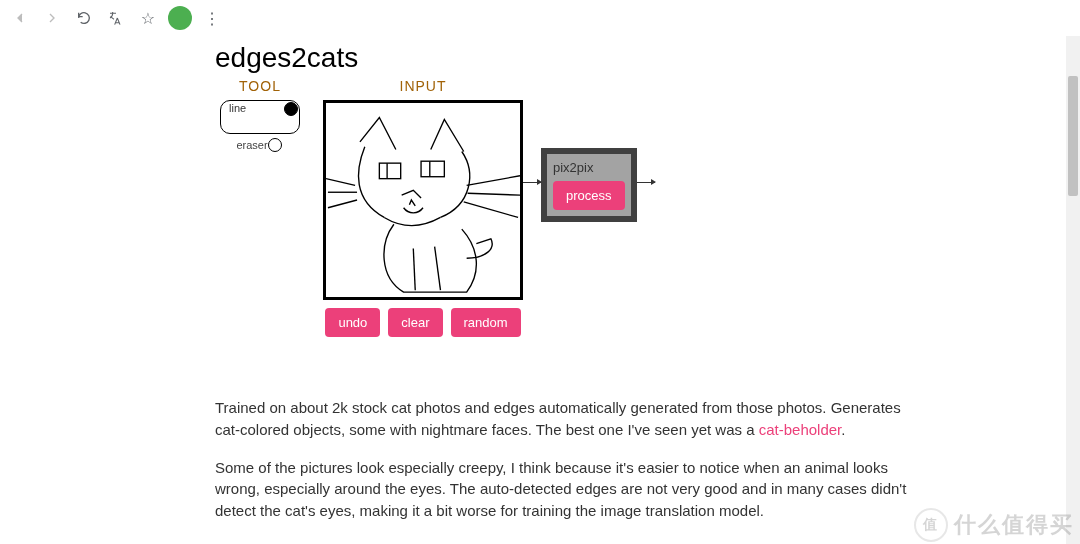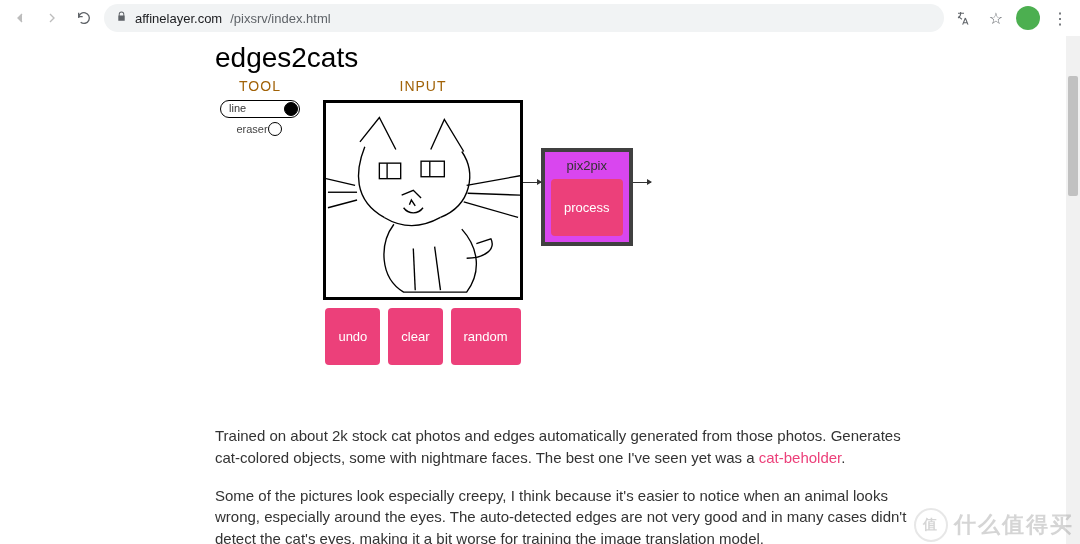--- a/index.html
+++ b/index.html
@@ -24,41 +24,41 @@
 
 .content { width: 700px; margin: 0 0 0 215px; font-size:15px; color:#333; }
 h1.title { font-weight:400; font-size:28px; color:#000000; margin: 6px 0 4px 0; }
 
 .interface { display:flex; align-items:flex-start; gap:18px; }
 .col { display:flex; flex-direction:column; align-items:center; }
 .col-header { font-size:14px; letter-spacing:1px; color:#a16207; margin-bottom:6px; text-align:center; }
 
 
 .tool-col { width:90px; }
-.tool-switch { width:80px; height:18px; border:1px solid #000; border-radius:10px; position:relative; margin:0 auto 4px; }
+.tool-switch { width:80px; height:34px; border:1px solid #000; border-radius:10px; position:relative; margin:0 auto 4px; }
 .tool-label { position:absolute; left:8px; top:1px; font-size:11px; }
 .tool-knob { position:absolute; right:1px; top:1px; width:14px; height:14px; border-radius:50%; border:1px solid #000; }
 .tool-knob.filled { background:#000; }
 .eraser-row { display:flex; justify-content:flex-end; align-items:center; padding-right:2px; }
 .eraser-text { font-size:11px; color:#444; }
 .eraser-knob { width:14px; height:14px; border-radius:50%; border:1px solid #000; background:#fff; }
 
 
 .canvas { width:200px; height:200px; border:3px solid #000; background:#fff; position:relative; }
 .canvas svg { width:100%; height:100%; }
 .btn-row { display:flex; gap:8px; margin-top:8px; }
-.pink-btn { background:#ec407a; color:#fff; border:none; border-radius:4px; padding:21px 13px; font-size:13px; cursor:pointer; }
+.pink-btn { background:#ec407a; color:#fff; border:none; border-radius:4px; padding:7px 13px; font-size:13px; cursor:pointer; }
 
 
 .proc-col { padding-top:70px; position:relative; }
 .arrow-line { position:absolute; top:104px; width:18px; height:1px; background:#333; }
 .arrow-line.left { left:-18px; }
 .arrow-line.right { right:-18px; }
 .arrow-line::after { content:''; position:absolute; right:-1px; top:-3px; border-left:5px solid #333; border-top:3.5px solid transparent; border-bottom:3.5px solid transparent; }
-.proc-box { border:4px solid #404040; padding:6px; display:flex; flex-direction:column; align-items:center; gap:6px; background:#d946ef; }
+.proc-box { border:6px solid #404040; padding:6px; display:flex; flex-direction:column; align-items:flex-start; gap:6px; background:#a3a3a3; }
 .proc-label { font-size:13px; }
 
 
 .para { margin-top:22px; font-size:15px; line-height:1.45; color:#333; }
 .para + .para { margin-top:16px; }
 a.pink { color:#ec407a; text-decoration:none; }
 
 
 .wm { position:absolute; right:6px; bottom:2px; opacity:0.35; font-size:22px; color:#888; font-weight:700; letter-spacing:2px; display:flex; align-items:center; gap:6px; }
 .wm-circle { width:34px; height:34px; border:2px solid #bbb; border-radius:50%; display:flex; align-items:center; justify-content:center; font-size:14px; }
@@ -74,29 +74,20 @@
   </div>
   <div class="nav-arrow disabled">
     <svg width="16" height="16" viewBox="0 0 24 24">
         <path d="M9 6l6 6-6 6" stroke="currentColor" stroke-width="2" fill="none"></path>
       </svg>
   </div>
   <div class="reload">
     <svg width="16" height="16" viewBox="0 0 24 24">
         <path d="M4 12a8 8 0 1 1 3 6.3M4 4v6h6" stroke="currentColor" stroke-width="2" fill="none"></path>
       </svg>
-  </div>
-  <div class="url-pill">
-    <span class="lock">
-      <svg width="11" height="11" viewBox="0 0 24 24">
-          <path fill="currentColor" d="M6 10V7a6 6 0 1 1 12 0v3h1v11H5V10h1zm2 0h8V7a4 4 0 1 0-8 0v3z"></path>
-        </svg>
-    </span>
-    <span class="url-host">affinelayer.com</span>
-      <span class="url-path">/pixsrv/index.html</span>
   </div>
   <div class="chrome-icon">
     <svg width="16" height="16" viewBox="0 0 24 24">
         <path stroke="currentColor" stroke-width="1.6" fill="none" d="M3 5h9M7 3v2m0 0c0 3-2 6-4 7m1-3c1 2 3 4 5 5m5-2l4 10m-1-3h-6m3-7l-4 10"></path>
       </svg>
   </div>
   <div class="chrome-icon">☆</div>
   <div class="avatar-circle"></div>
   <div class="chrome-icon dots">⋮</div>
 </div>

